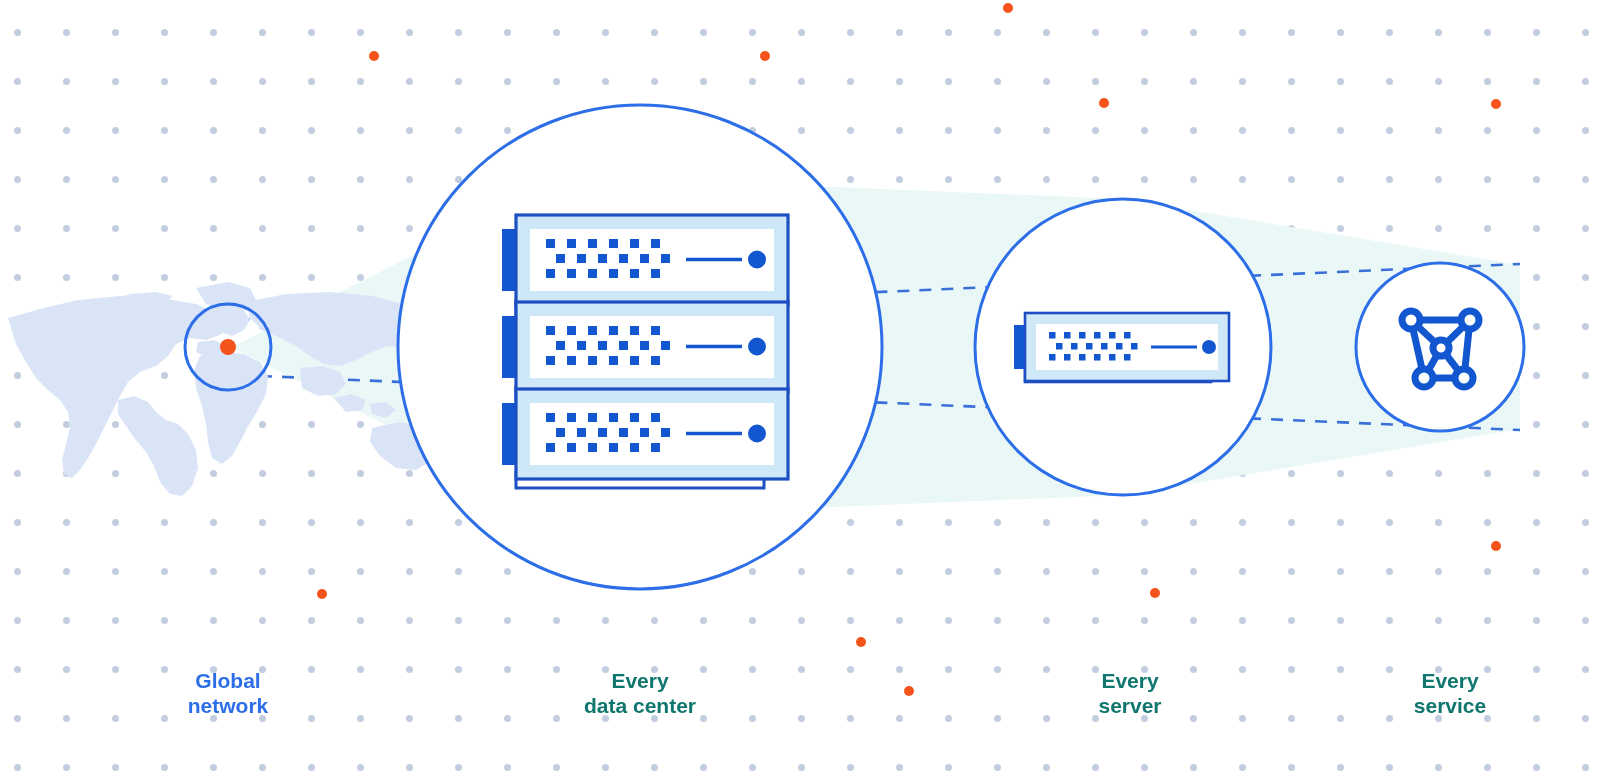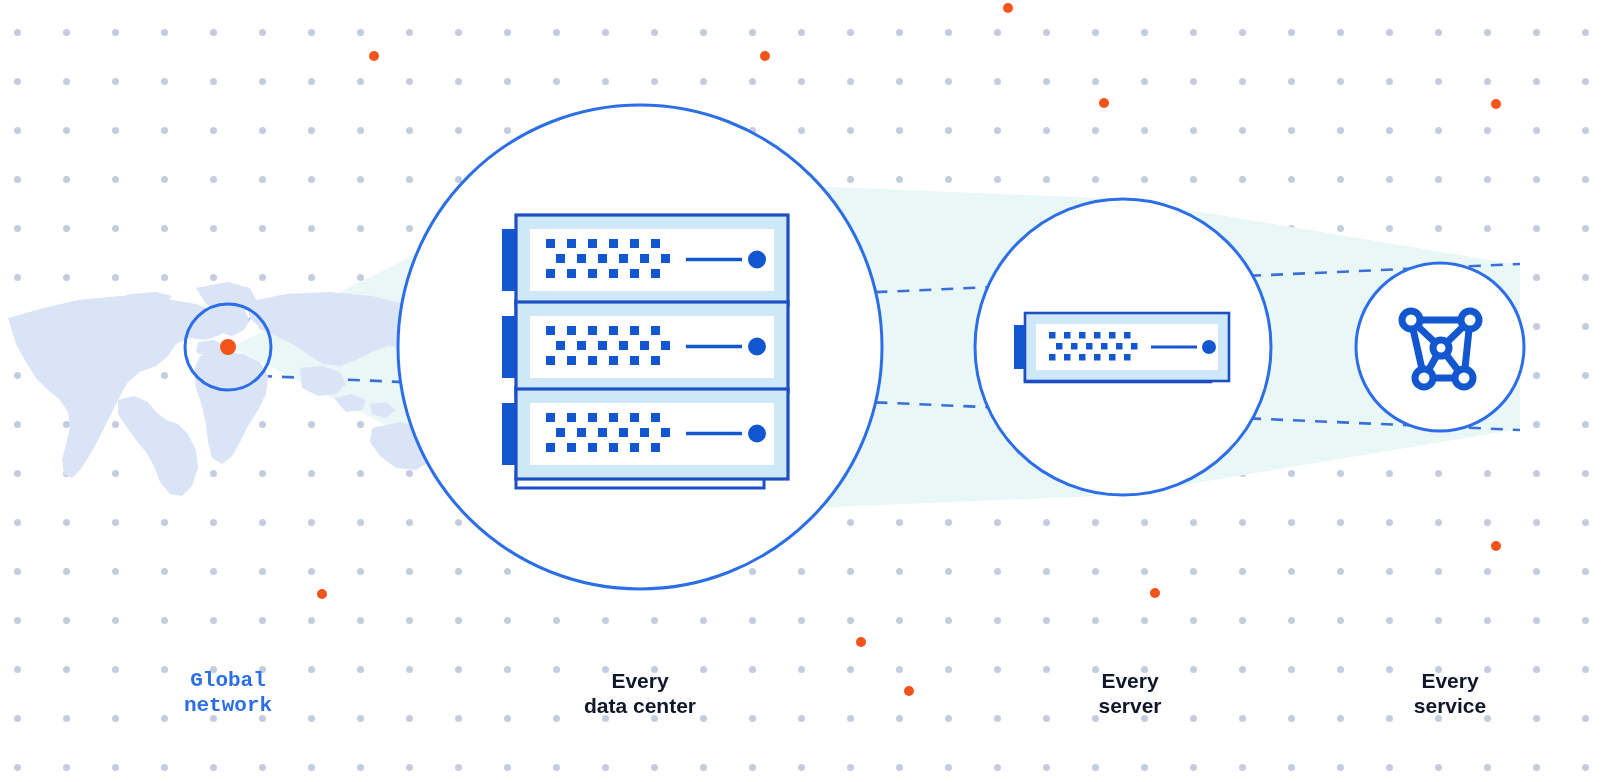--- a/index.html
+++ b/index.html
@@ -17,26 +17,26 @@
     overflow: hidden;
     background: #ffffff;
   }
   #scene { position: absolute; inset: 0; }
   .label {
     position: absolute;
     text-align: center;
     font-size: 21px;
     line-height: 25px;
     font-weight: 700;
-    color: #0f172a;
+    color: #0f766e;
     white-space: pre-line;
     user-select: none;
   }
   .label.accent { color: #2c6ee8; }
-  #lbl-global { left: 118px;  top: 668px; width: 220px; font-family: Liberation Mono, monospace; }
+  #lbl-global { left: 118px;  top: 668px; width: 220px; }
   #lbl-dc     { left: 530px;  top: 668px; width: 220px; }
   #lbl-server { left: 1020px; top: 668px; width: 220px; }
   #lbl-service{ left: 1340px; top: 668px; width: 220px; }
 </style>
 </head>
 <body>
 
 <div id="stage">
 
   <svg id="scene" viewBox="0 0 1620 782" width="1620" height="782" xmlns="http://www.w3.org/2000/svg">

